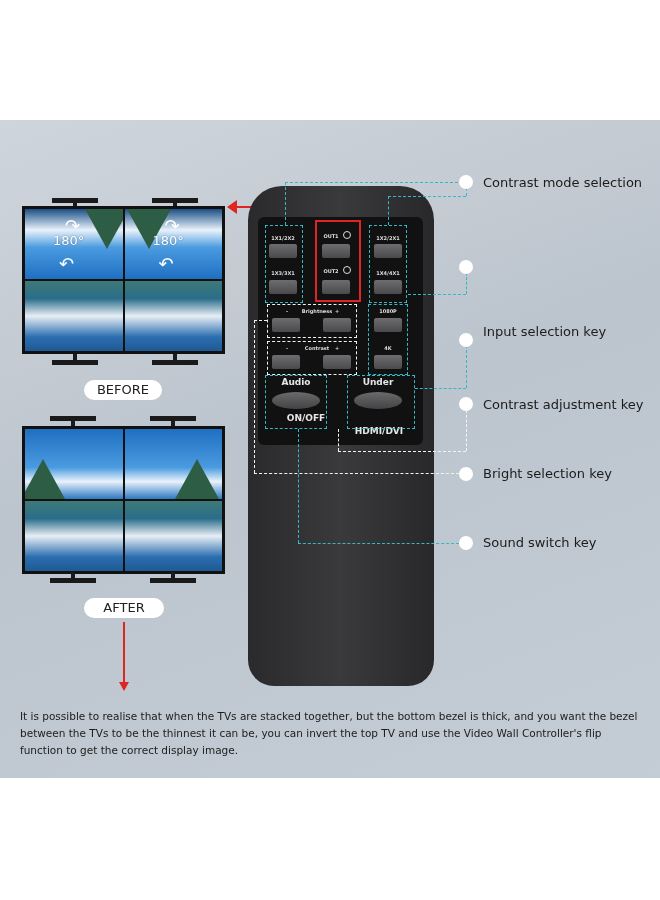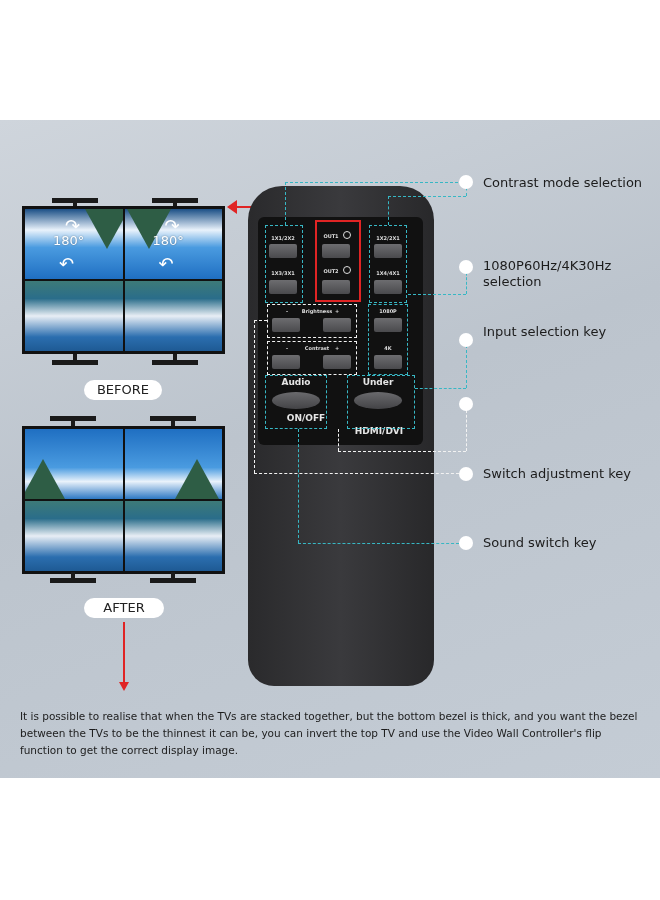--- a/index.html
+++ b/index.html
@@ -182,27 +182,27 @@
   <div class="line-white-h" style="left:254px;top:200px;width:13px"></div>
   <div class="line-white-h" style="left:254px;top:353px;width:205px"></div>
 
   <div class="line-teal-v" style="left:298px;top:309px;height:114px"></div>
   <div class="line-teal-h" style="left:298px;top:423px;width:161px"></div>
 
   <div class="dot" style="left:459px;top:55px"></div>
   <div class="callout" style="top:55px">Contrast mode selection</div>
 
   <div class="dot" style="left:459px;top:140px"></div>
-  <div class="callout" style="top:138px;width:150px">1080P60Hz/4K30Hz selection</div>
 
   <div class="dot" style="left:459px;top:213px"></div>
   <div class="callout" style="top:204px">Input selection key</div>
 
   <div class="dot" style="left:459px;top:277px"></div>
+  <div class="callout" style="top:277px">Contrast adjustment key</div>
 
   <div class="dot" style="left:459px;top:347px"></div>
-  <div class="callout" style="top:346px">Switch adjustment key</div>
+  <div class="callout" style="top:346px">Bright selection key</div>
 
   <div class="dot" style="left:459px;top:416px"></div>
   <div class="callout" style="top:415px">Sound switch key</div>
 
   <div class="desc">It is possible to realise that when the TVs are stacked together, but the bottom bezel is thick, and you want the bezel between the TVs to be the thinnest it can be, you can invert the top TV and use the Video Wall Controller's flip function to get the correct display image.</div>
 </div>
 
 </body></html>

